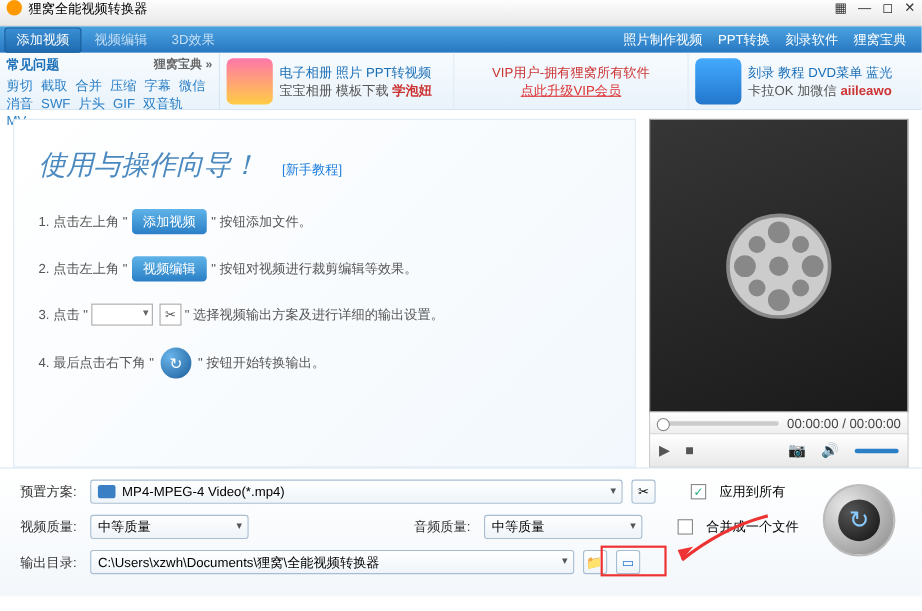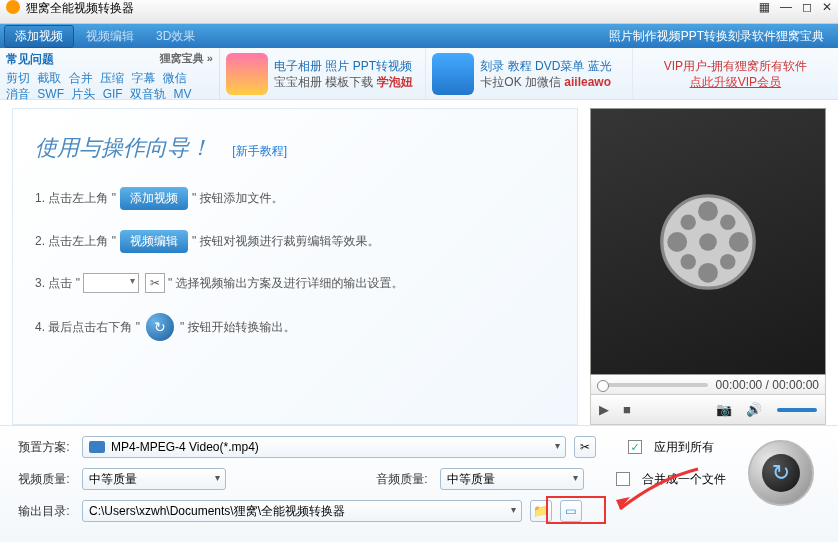--- a/index.html
+++ b/index.html
@@ -5,38 +5,38 @@
 *{box-sizing:border-box;margin:0;padding:0;font-family:"Microsoft YaHei",Arial,sans-serif;font-size:12px}
 body{width:838px;height:555px;background:#fff;overflow:hidden}
 .titlebar{height:24px;background:linear-gradient(#fdfdfd,#e8e8e8);border-bottom:1px solid #ccc;display:flex;align-items:flex-start;padding:0 6px}
 .titlebar .logo{width:14px;height:14px;background:#f90;border-radius:50%;margin-right:6px}
 .titlebar .title{flex:1;font-size:12px}
 .winbtns{display:flex;gap:10px;font-size:13px;color:#333}
 .winbtns span{cursor:pointer}
 .toolbar{height:24px;background:linear-gradient(#4aa3e0,#2877c2);display:flex;align-items:center;padding:0 4px;color:#fff}
 .tbtn{padding:2px 10px;border-radius:3px;margin-right:2px;color:#c5dff4;cursor:pointer}
 .tbtn.active{background:linear-gradient(#3a8fd4,#1f6ab0);color:#fff;border:1px solid #155a99}
-.toolbar .rlinks{margin-left:auto;display:flex;font-size:12px;padding-right:10px}
+.toolbar .rlinks{margin-left:auto;display:flex;gap:14px;font-size:12px;padding-right:10px}
 .toolbar .rlinks span{cursor:pointer}
 .infostrip{height:52px;background:linear-gradient(#f7fbfe,#eaf3fb);border-bottom:1px solid #d5e5f2;display:flex}
-.faq{width:220px;border-right:1px solid #d5e5f2;padding:3px 6px}
+.faq{width:200px;border-right:1px solid #d5e5f2;padding:3px 6px}
 .faqhdr{display:flex;justify-content:space-between;color:#1b6fb8;font-weight:bold;font-size:13px;padding-bottom:2px}
 .faqhdr .r{font-weight:bold;font-size:11px;color:#666}
 .faqlinks{font-size:12px;color:#2a7fc6;line-height:16px}
 .faqlinks span{margin-right:4px;cursor:pointer}
 .promos{flex:1;display:flex}
 .promo{flex:1;display:flex;align-items:center;padding:4px 6px;border-right:1px solid #e0ebf5}
 .promo:last-child{border-right:none}
 .pico{width:42px;height:42px;border-radius:6px;margin-right:6px;flex-shrink:0}
 .ptext{font-size:12px;color:#555;line-height:16px}
 .ptext a{color:#1b6fb8;text-decoration:none}
 .ptext .red{color:#d33;text-decoration:underline}
 .midrow{display:flex;height:325px;padding:8px 12px 0 12px;gap:12px}
 .wizard{flex:1;background:linear-gradient(135deg,#fff,#f2f8fd);border:1px solid #dde9f3;padding:24px 22px;position:relative}
-.wizard h1{font-size:22px;color:#4a89bf;font-weight:normal;display:inline-block;font-style:italic}
+.wizard h1{font-size:25px;color:#4a89bf;font-weight:normal;display:inline-block;font-style:italic}
 .newbie{color:#1e7de0;font-size:12px;margin-left:18px}
 .steps{margin-top:24px}
 .step{display:flex;align-items:center;margin-bottom:20px;color:#555;font-size:13px}
 .pill{background:linear-gradient(#5fb3e8,#2a7fc6);color:#fff;padding:3px 10px;border-radius:4px;margin:0 4px;font-size:12px}
 .sel{width:56px;height:20px;border:1px solid #aaa;background:#fff;margin:0 3px;position:relative}
 .sel::after{content:"▾";position:absolute;right:3px;top:1px;font-size:10px;color:#666}
 .gear{width:20px;height:20px;border:1px solid #aaa;background:#fff;display:inline-flex;align-items:center;justify-content:center;margin:0 3px}
 .rbtn{width:28px;height:28px;border-radius:50%;background:radial-gradient(circle at 30% 30%,#6ab4ea,#1a5d9a);display:inline-flex;align-items:center;justify-content:center;margin:0 6px;color:#fff;font-size:14px}
 .player{width:236px;display:flex;flex-direction:column}
 .vid{flex:1;background:linear-gradient(160deg,#363636,#1a1a1a);border:1px solid #999;display:flex;align-items:center;justify-content:center}
@@ -111,25 +111,25 @@
    <span>双音轨</span>
    <span>MV</span>
   </div>
  </div>
  <div class="promos">
   <div class="promo">
    <div class="pico" style="background:linear-gradient(#f7a,#fc4)"></div>
    <div class="ptext"><a>电子相册 照片 PPT转视频</a><br><span>宝宝相册 模板下载</span> <b style="color:#c33">学泡妞</b></div>
   </div>
   <div class="promo">
+   <div class="ptext" style="text-align:center;width:100%"><span style="color:#c33">VIP用户-拥有狸窝所有软件</span><br><span class="red">点此升级VIP会员</span></div>
+  </div>
+  <div class="promo">
    <div class="pico" style="background:linear-gradient(#4af,#27c)"></div>
    <div class="ptext"><a>刻录 教程 DVD菜单 蓝光</a><br><span>卡拉OK 加微信</span> <b style="color:#c33">aiileawo</b></div>
-  </div>
-  <div class="promo">
-   <div class="ptext" style="text-align:center;width:100%"><span style="color:#c33">VIP用户-拥有狸窝所有软件</span><br><span class="red">点此升级VIP会员</span></div>
   </div>
  </div>
 </div>
 
 <div class="midrow">
  <div class="wizard">
   <h1>使用与操作向导！</h1>
   <span class="newbie">[新手教程]</span>
   <div class="steps">
    <div class="step">

